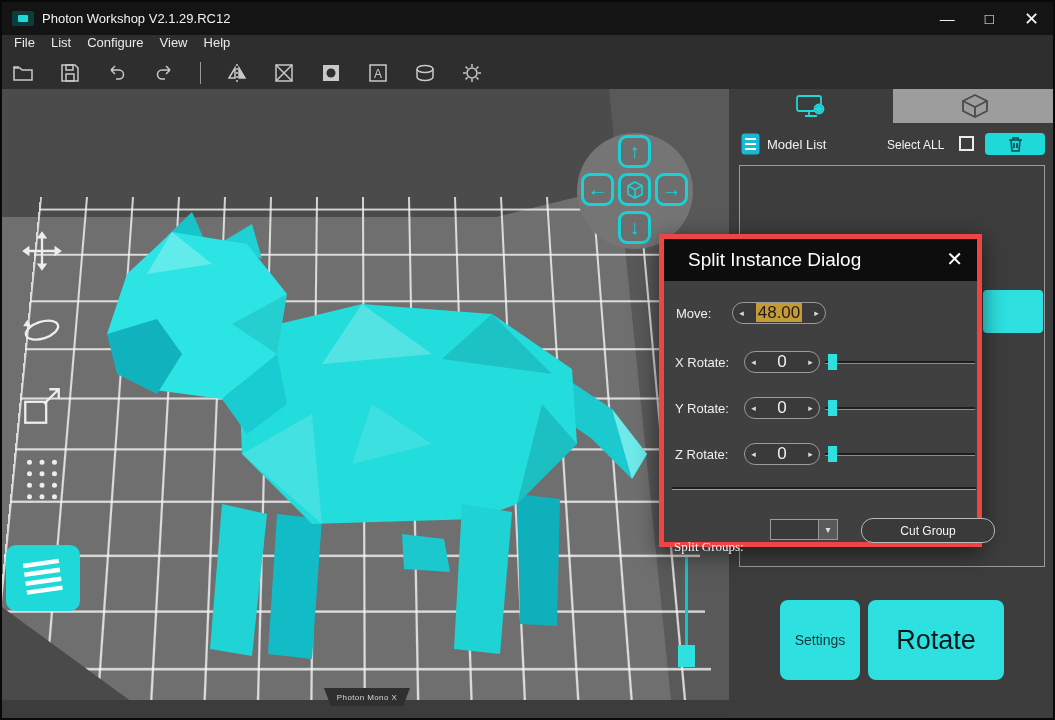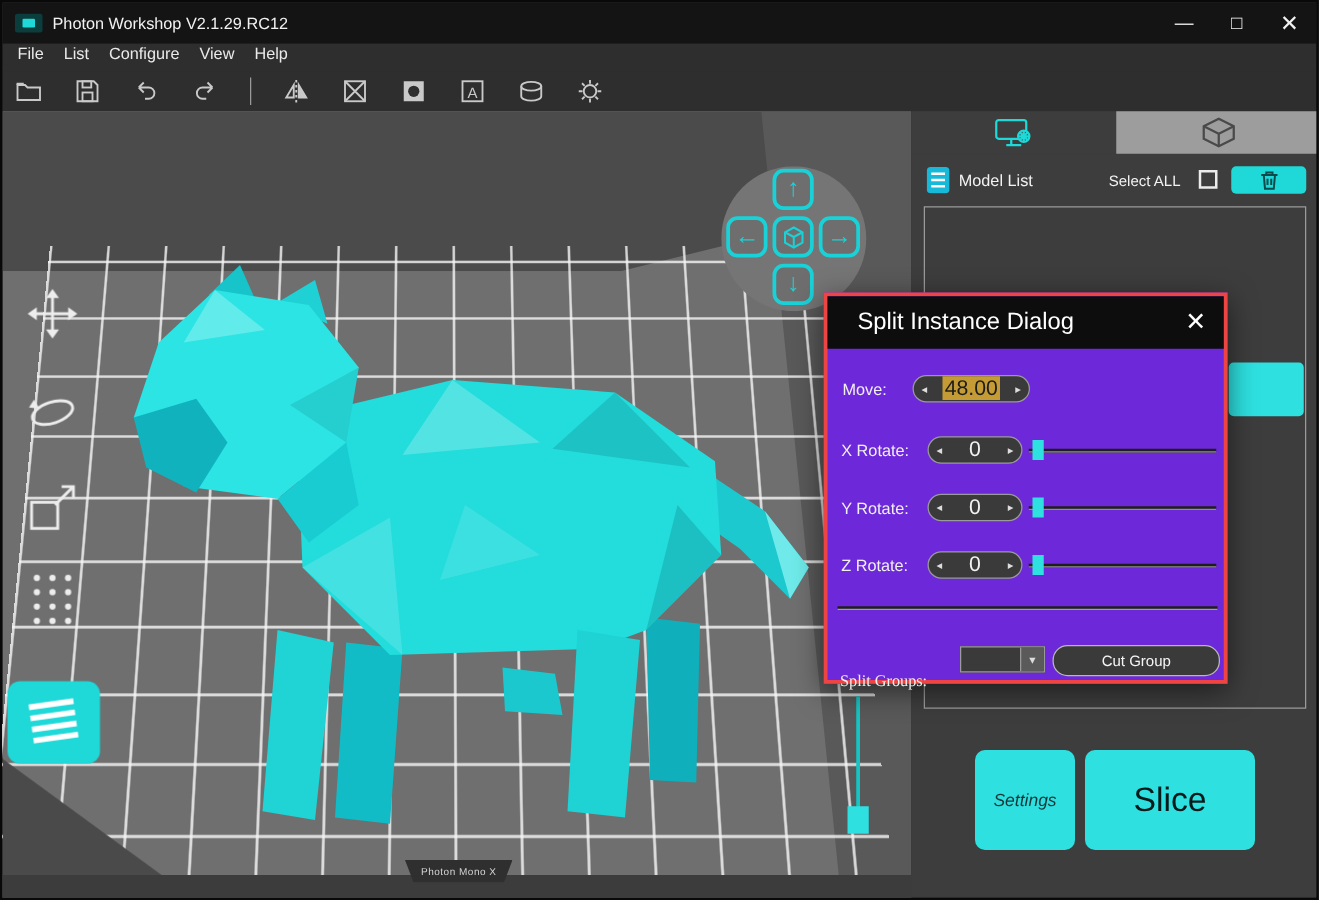--- a/index.html
+++ b/index.html
@@ -67,27 +67,27 @@
   .tab.inactive{background:#9d9d9d;}
   .ml-title{position:absolute;left:38px;top:48px;font-size:13px;color:#f2f2f2;}
   .select-all{position:absolute;left:158px;top:49px;font-size:12px;color:#f2f2f2;}
   .checkbox{position:absolute;left:230px;top:47px;width:15px;height:15px;border:2px solid #ececec;box-sizing:border-box;background:transparent;}
   .trash-btn{position:absolute;left:256px;top:44px;width:60px;height:22px;background:#1fd8d8;border-radius:4px;
     display:flex;align-items:center;justify-content:center;}
   .list-box{position:absolute;left:10px;top:76px;width:306px;height:402px;border:1px solid #9a9a9a;box-sizing:border-box;}
   .mrow{height:41px;line-height:41px;padding-left:12px;color:#e9e9e9;font-size:12px;border-bottom:1px solid #707070;}
   .cyan-side-btn{position:absolute;left:254px;top:201px;width:60px;height:43px;background:#2ee0e0;border-radius:4px;}
   .settings-btn{position:absolute;left:51px;top:511px;width:80px;height:80px;background:#2ee0e0;border-radius:8px;
-    display:flex;align-items:center;justify-content:center;color:#16383a;font-size:14px;font-style:italic;}
+    display:flex;align-items:center;justify-content:center;color:#16383a;font-size:14px;}
   .slice-btn{position:absolute;left:139px;top:511px;width:136px;height:80px;background:#2ee0e0;border-radius:8px;
     display:flex;align-items:center;justify-content:center;color:#03191a;font-size:27px;}
 
   
-  .dialog{position:absolute;left:657px;top:232px;width:323px;height:313px;background:#6d28d9;
-    border:3px solid #ef4444;box-shadow:0 6px 22px rgba(0,0,0,.55);z-index:50;box-sizing:border-box;}
+  .dialog{position:absolute;left:657px;top:232px;width:323px;height:313px;background:#404040;
+    border:5px solid #ef4444;box-shadow:0 6px 22px rgba(0,0,0,.55);z-index:50;box-sizing:border-box;}
   .dlg-header{position:absolute;left:0;top:0;right:0;height:42px;background:#0d0d0d;display:flex;align-items:center;}
   .dlg-title{padding-left:24px;font-size:19px;color:#fff;}
   .dlg-close{position:absolute;right:14px;top:8px;font-size:20px;color:#fff;}
   .dlg-label{position:absolute;font-size:13px;color:#f0f0f0;}
   .spinner{position:absolute;height:22px;display:flex;align-items:center;border:1px solid #9a9a9a;
     border-radius:11px;background:#3a3a3a;box-sizing:border-box;}
   .spin-arrow{width:17px;text-align:center;font-size:9px;color:#ddd;}
   .spin-val{flex:1;text-align:center;font-size:17px;color:#f2f2f2;}
   .spin-val .sel{background:#c59b35;color:#1d1d1d;padding:0 2px;}
   .dlg-btn{position:absolute;background:#3a3a3a;border:1px solid #b9b9b9;border-radius:12px;color:#f5f5f5;
@@ -297,21 +297,21 @@
           <path d="M6 7v5M9 7v5"></path>
         </svg>
     </div>
 
     <div class="list-box">
     </div>
 
     <div class="cyan-side-btn"></div>
 
     <div class="settings-btn">Settings</div>
-    <div class="slice-btn">Slice</div>
+    <div class="slice-btn">Rotate</div>
   </div>
 
   <div class="dialog">
     <div class="dlg-header">
       <div class="dlg-title">Split Instance Dialog</div>
       <div class="dlg-close">✕</div>
     </div>
 
     <div class="dlg-label" style="left:12px;top:67px;">Move:</div>
     <div class="spinner" style="left:68px;top:63px;width:94px;">
@@ -350,16 +350,16 @@
       <div class="slider-handle"></div>
     </div>
 
     <div class="dlg-sep"></div>
 
     <div class="dlg-label" style="left:10px;top:300px;font-family:Liberation Serif, serif;">Split Groups:</div>
     <div class="dropdown">
       <div class="dd-face"></div>
       <div class="dd-arrow">▾</div>
     </div>
-    <div class="dlg-btn" style="left:180px;top:279px;width:134px;height:25px;">Cut Group</div>
+    <div class="dlg-btn" style="left:197px;top:279px;width:134px;height:25px;">Cut Group</div>
   </div>
 
 </div>
 
 </body></html>

